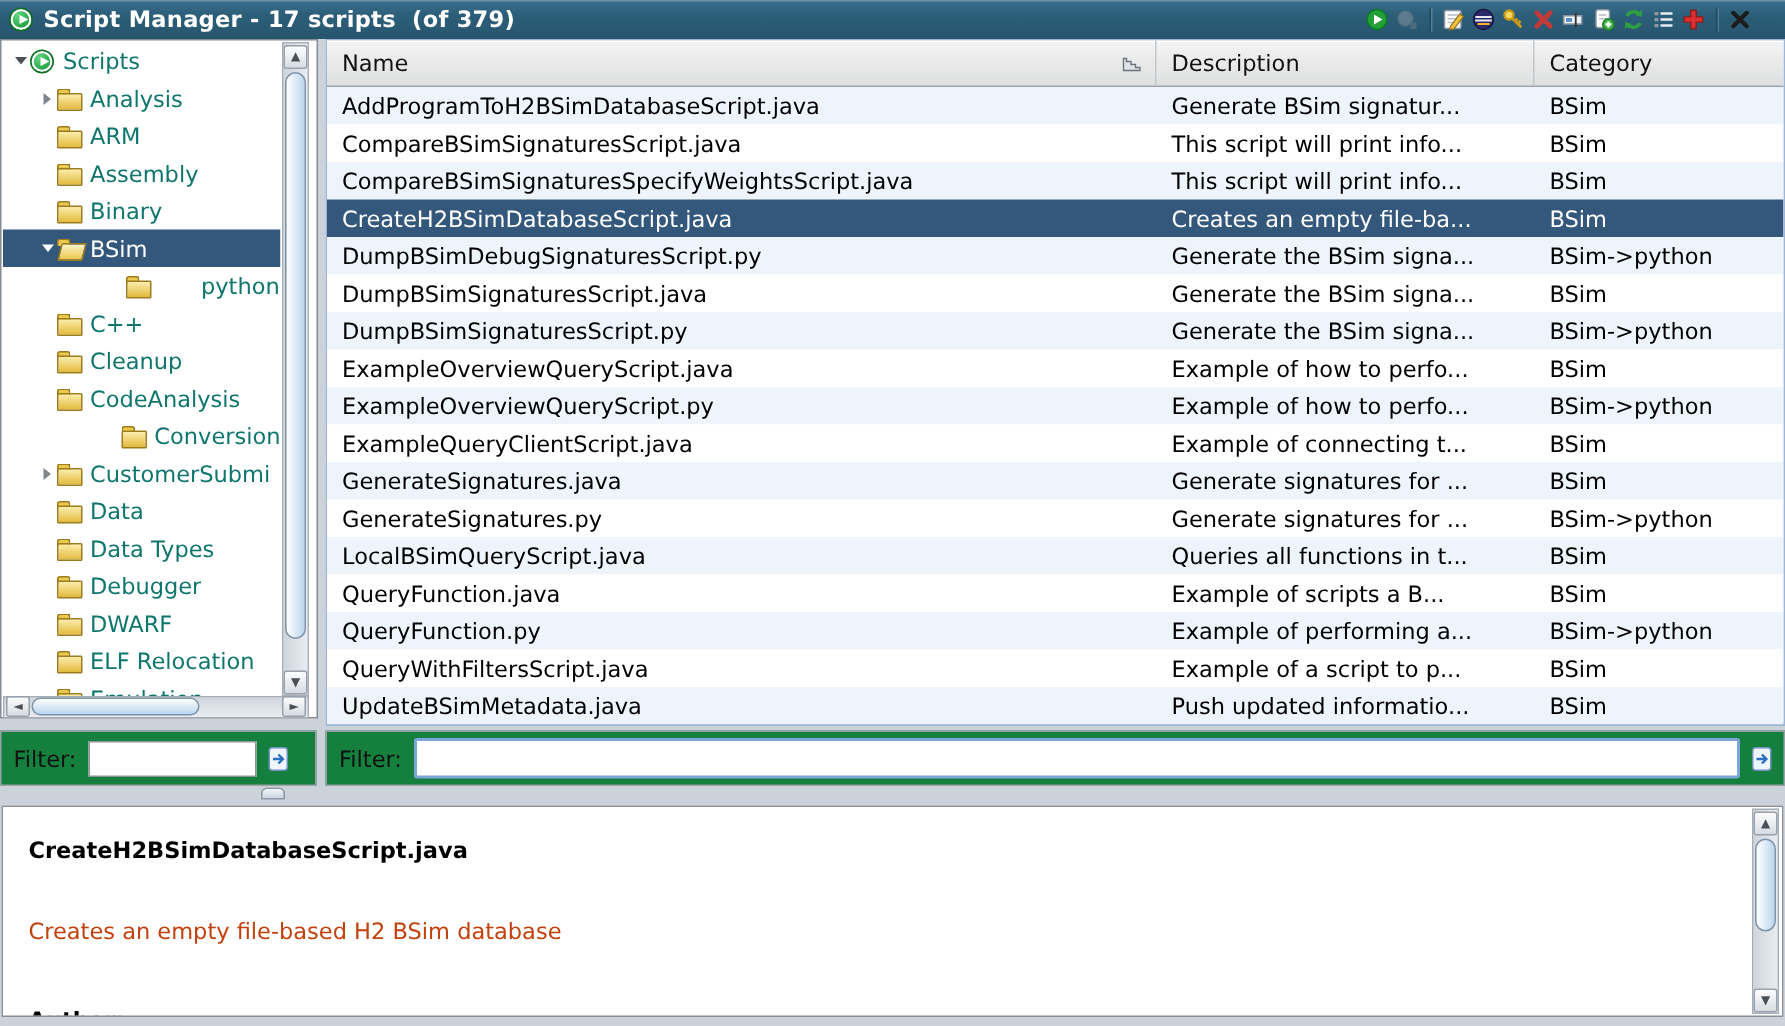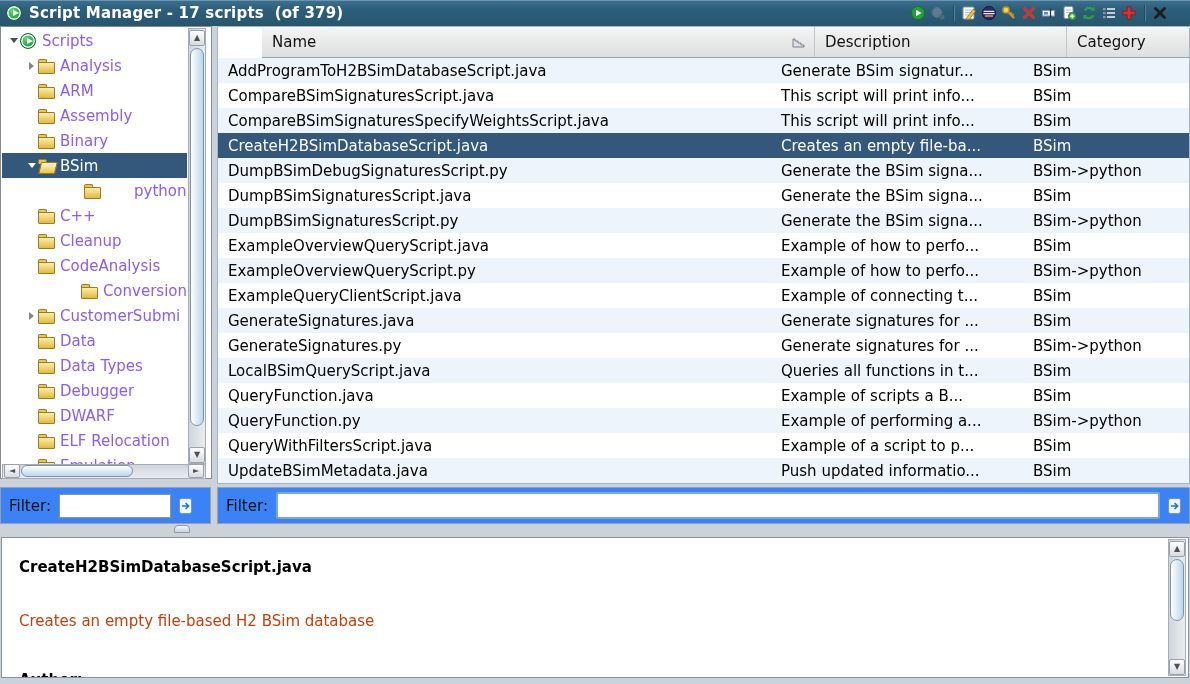--- a/index.html
+++ b/index.html
@@ -25,21 +25,21 @@
   .play-badge::after { content:""; position:absolute; left:6px; top:4px;
     border-left:6px solid #fff; border-top:3.5px solid transparent; border-bottom:3.5px solid transparent; }
 
   
   .main { position:absolute; left:0; top:26px; width:1190px; height:461px; }
 
   
   .left-panel { position:absolute; left:0; top:0; width:212px; height:453px;
     background:#fff; border:1px solid #848b93; }
   .tree-viewport { position:absolute; left:1px; top:1px; width:185px; height:436px; overflow:hidden; background:#fff; }
-  .tree-item { height:25px; display:flex; align-items:center; font-size:15px; color:#8b5cf6; white-space:nowrap; }
+  .tree-item { height:25px; display:flex; align-items:center; font-size:15px; color:#0f766e; white-space:nowrap; }
   .tree-item.selected { background:#33587b; color:#fff; }
   .expander { width:13px; height:25px; display:inline-flex; align-items:center; justify-content:center; flex:0 0 13px; }
   .expander.expanded::after { content:""; border-top:5px solid #4a4f55; border-left:4px solid transparent; border-right:4px solid transparent; }
   .expander.collapsed::after { content:""; border-left:5px solid #80868d; border-top:4px solid transparent; border-bottom:4px solid transparent; }
   .selected .expander.expanded::after { border-top-color:#fff; }
   .node-icon { width:17px; height:16px; position:relative; flex:0 0 17px; margin-right:5px; }
   .folder::before { content:""; position:absolute; left:0; top:1px; width:7px; height:4px;
     background:#eac94e; border:1px solid #9c7c1e; border-bottom:none; border-radius:2px 2px 0 0; }
   .folder::after { content:""; position:absolute; left:0; top:4px; width:15px; height:10px;
     background:linear-gradient(180deg,#fcedab,#e2ba3e); border:1px solid #9c7c1e; border-radius:1px; }
@@ -55,33 +55,33 @@
   .sb-vthumb { position:absolute; background:linear-gradient(90deg,#ffffff,#bad6ee); border:1px solid #7e94aa; border-radius:8px; }
   .sb-hthumb { position:absolute; background:linear-gradient(180deg,#ffffff,#bad6ee); border:1px solid #7e94aa; border-radius:8px; }
 
   .tree-vscroll { left:187px; top:1px; width:18px; height:436px; }
   .tree-hscroll { left:1px; top:437px; width:204px; height:15px; }
 
   
   .right-panel { position:absolute; left:217px; top:0; width:973px; height:458px;
     background:#fff; border:1px solid #9db6d6; border-bottom:2px solid #9db6d6; }
   .thead { display:grid; grid-template-columns:553px 252px 166px; height:31px;
-    background:linear-gradient(180deg,#f4f4f4,#dedfe0); border-bottom:1px solid #9aa0a6;margin-left:44px; }
+    background:linear-gradient(180deg,#f4f4f4,#dedfe0); border-bottom:1px solid #9aa0a6; }
   .th { font-size:15px; color:#111; display:flex; align-items:center; padding-left:10px;
     border-right:1px solid #c3c6ca; position:relative; box-shadow:inset 0 1px 0 #fff; }
   .th:last-child { border-right:none; }
   .sort-icon { position:absolute; right:8px; top:8px; }
   .tbody { position:absolute; left:0; top:31px; width:971px; height:425px; overflow:hidden; }
   .t-row { height:25px; display:grid; grid-template-columns:553px 252px 166px; align-items:center; background:#fff; }
   .t-row:nth-child(odd) { background:#eef4fb; }
   .t-row.selected { background:#33587b; color:#fff; }
   .td { font-size:15px; padding-left:10px; white-space:nowrap; overflow:hidden; }
 
   
-  .filter-bar { position:absolute; top:487px; height:37px; background:#3b82f6;
+  .filter-bar { position:absolute; top:487px; height:37px; background:#15803d;
     border:1px solid #9aa1a9; display:flex; align-items:center; }
   .filter-left { left:0; width:211px; padding:0 5px 0 8px; }
   .filter-right { left:217px; width:973px; padding:0 5px 0 8px; }
   .filter-label { font-size:15px; color:#111; margin-right:8px; }
   .filter-input { height:24px; border:1px solid #8d949c; background:#fff; font-size:14px; padding:0 4px;
     font-family:"DejaVu Sans","Liberation Sans",sans-serif; }
   .filter-left .filter-input { width:112px; }
   .filter-right .filter-input { flex:1; height:27px; border:2px solid #7aa6d8; border-radius:2px; }
   .filter-gear { margin-left:6px; flex:0 0 18px; }
 

